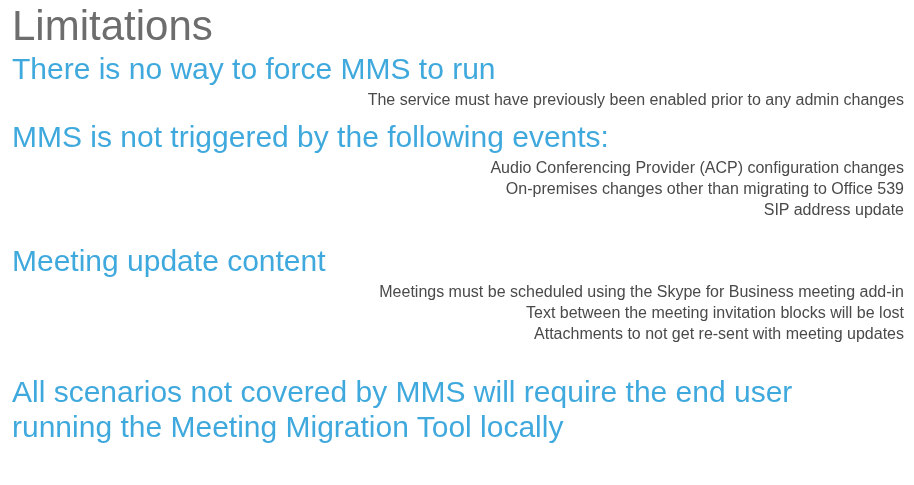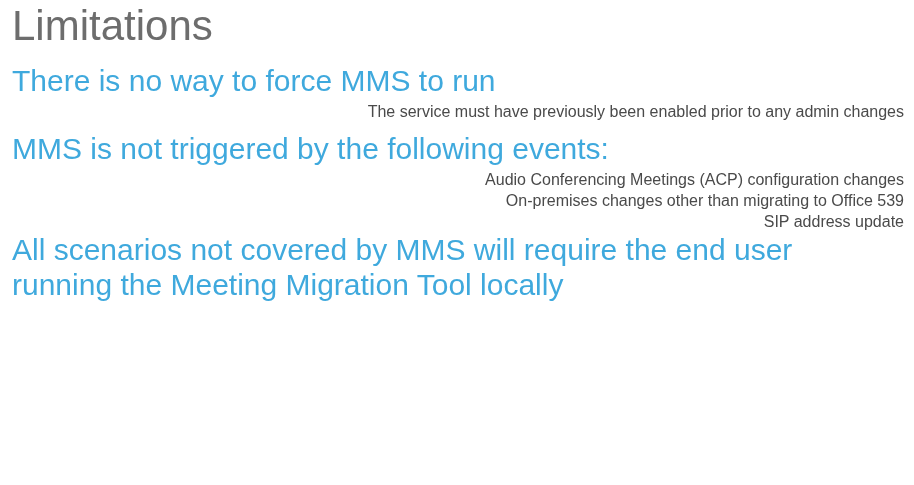--- a/index.html
+++ b/index.html
@@ -44,24 +44,25 @@
   }
   .bullet {
     font-size: 16px;
     font-weight: 400;
     color: #4a4a4a;
     line-height: 21px;
     margin: 0 0 0 4px;
     letter-spacing: 0px;
     text-align: right;
   }
-  #section-0 { margin-top: 12px; }
+  #section-0 { margin-top: 0; }
   #section-1 { margin-top: 8px; }
   #section-2 { margin-top: 22px; }
   .closing {
+    margin-top: 30px;
     font-size: 30px;
     font-weight: 400;
     color: #3fa9dd;
     line-height: 35px;
     letter-spacing: 0px;
     margin-left: 2px;
   }
   .closing-line { display: block; white-space: nowrap; }
 </style>
 </head>
@@ -71,24 +72,30 @@
 
   <h1 class="slide-title">Limitations</h1>
 
   <div class="section" id="section-0">
     <div class="section-heading">There is no way to force MMS to run</div>
     <div class="bullet">The service must have previously been enabled prior to any admin changes</div>
   </div>
 
   <div class="section" id="section-1">
     <div class="section-heading">MMS is not triggered by the following events:</div>
-    <div class="bullet">Audio Conferencing Meetings (ACP) configuration changes</div>
+    <div class="bullet">Audio Conferencing Provider (ACP) configuration changes</div>
     <div class="bullet">On-premises changes other than migrating to Office 539</div>
     <div class="bullet">SIP address update</div>
   </div>
 
+  <div class="section" id="section-2">
+    <div class="section-heading">Meeting update content</div>
+    <div class="bullet">Meetings must be scheduled using the Skype for Business meeting add-in</div>
+    <div class="bullet">Text between the meeting invitation blocks will be lost</div>
+    <div class="bullet">Attachments to not get re-sent with meeting updates</div>
+  </div>
 
   <div class="closing">
     <span class="closing-line">All scenarios not covered by MMS will require the end user</span>
     <span class="closing-line">running the Meeting Migration Tool locally</span>
   </div>
 
 </div>
 
 </body></html>

